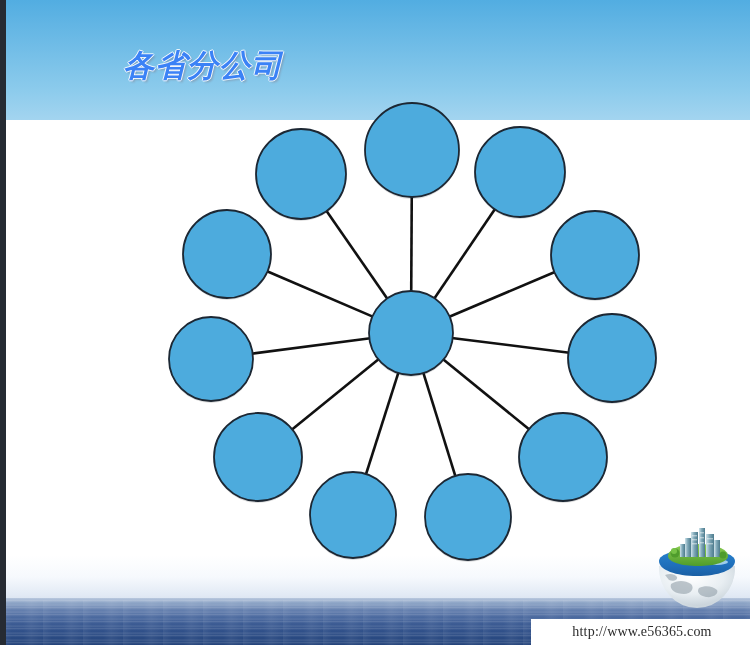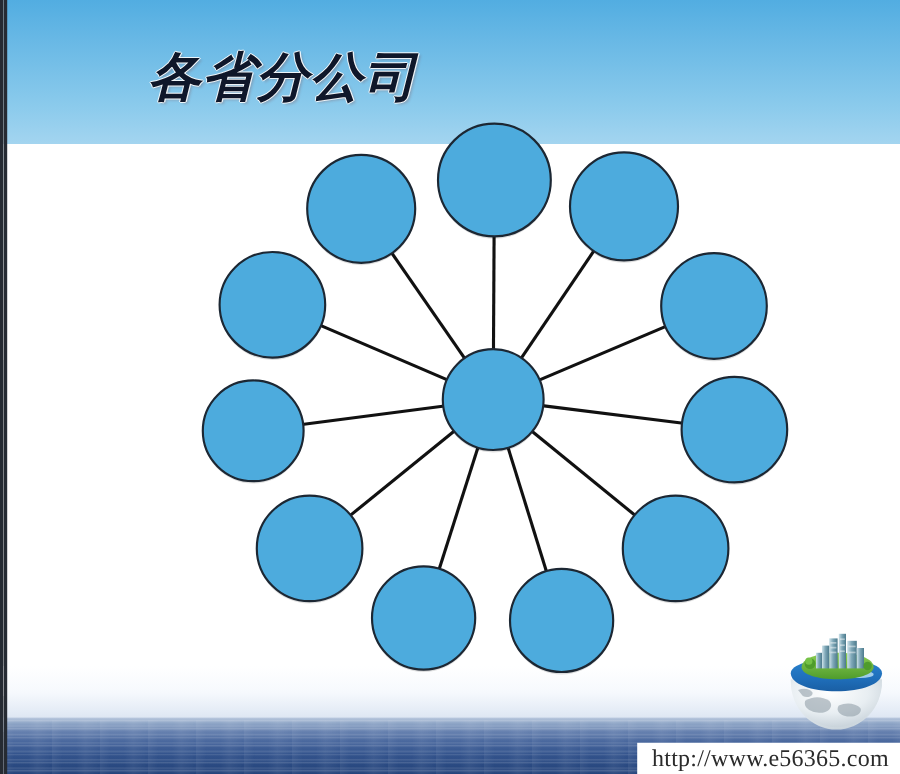--- a/index.html
+++ b/index.html
@@ -94,24 +94,24 @@
     left: 0; top: 36px;
     width: 750px;
     height: 58px;
     display: flex;
     align-items: center;
     padding-left: 120px;
     box-sizing: border-box;
   }
   .title-part {
     font-family: "DejaVu Sans", "Liberation Sans", sans-serif;
-    font-size: 44px;
+    font-size: 31px;
     font-weight: bold;
     font-style: italic;
-    color: #0f172a;
+    color: #3b82f6;
     letter-spacing: 1px;
     line-height: 1;
     white-space: nowrap;
     text-shadow:
       1px 0 0 rgba(255,255,255,0.85),
       -1px 0 0 rgba(255,255,255,0.85),
       0 1px 0 rgba(255,255,255,0.85),
       0 -1px 0 rgba(255,255,255,0.85),
       2px 2px 2px rgba(120,20,10,0.18);
   }
@@ -136,21 +136,21 @@
     position: absolute;
     left: 528px; top: 619px;
     width: 222px; height: 26px;
     background: #ffffff;
     display: flex;
     align-items: center;
     justify-content: center;
   }
   .url-text {
     font-family: "Liberation Serif", "DejaVu Serif", serif;
-    font-size: 20px;
+    font-size: 14px;
     color: #2b2b2b;
     letter-spacing: 0.2px;
     white-space: nowrap;
   }
 </style>
 </head>
 <body>
 
 <div id="stage">
 

